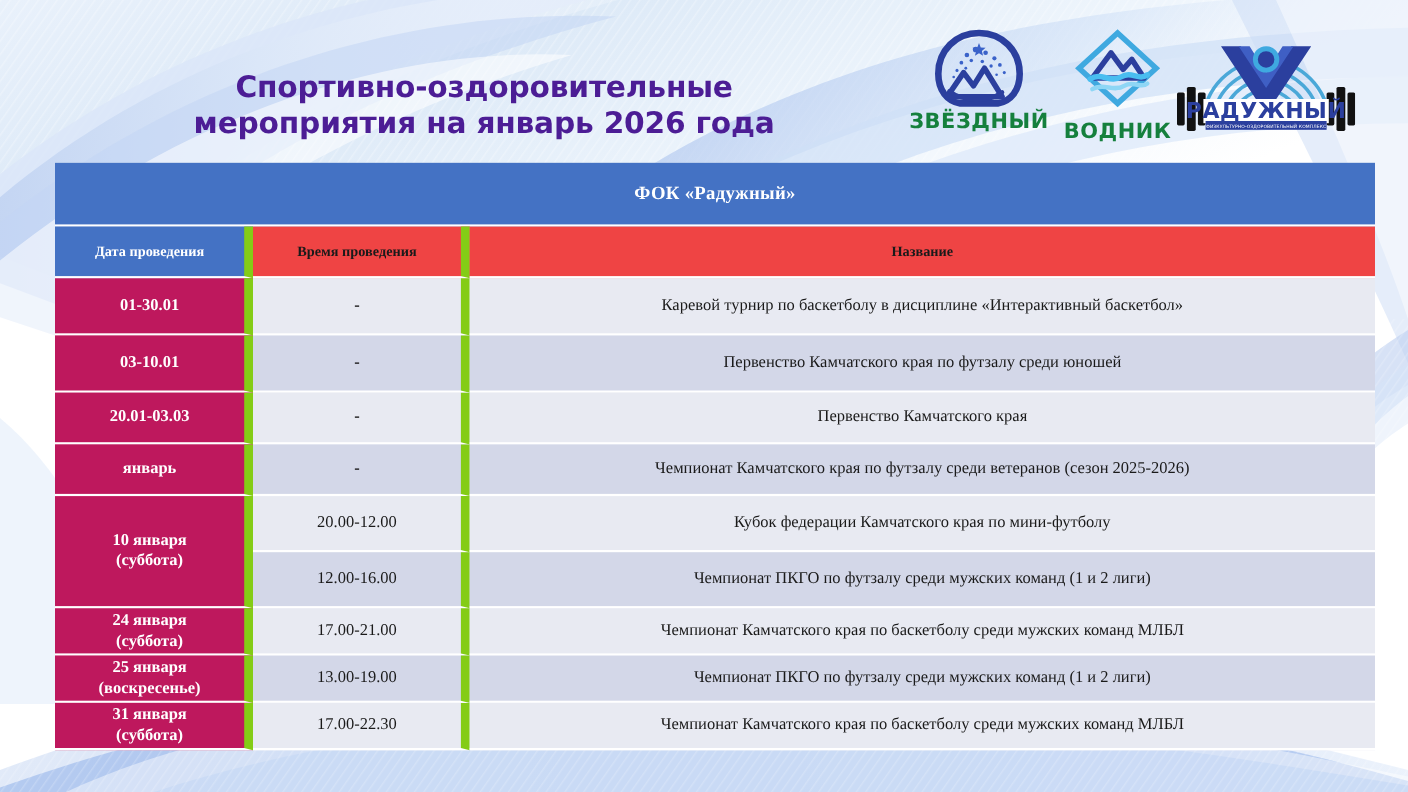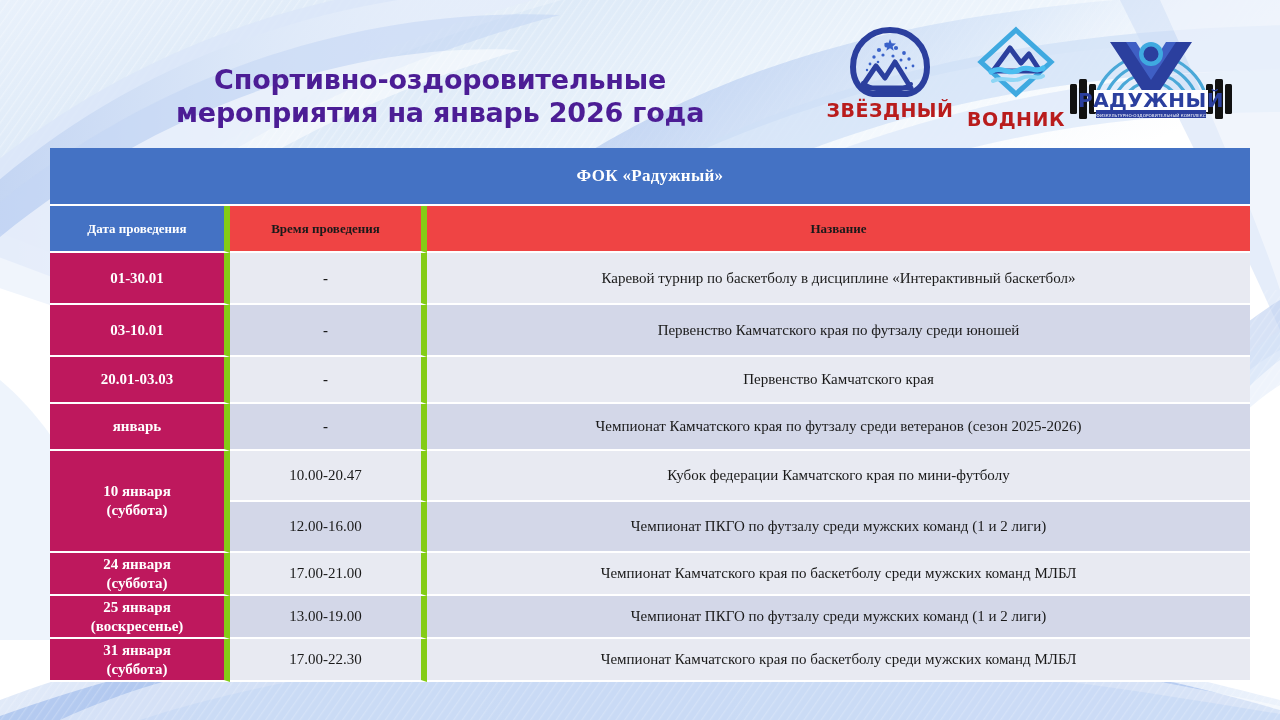--- a/index.html
+++ b/index.html
@@ -28,21 +28,21 @@
     display:flex;align-items:center;
     font-family:"DejaVu Sans","Liberation Sans",sans-serif;
     font-size:27px;line-height:1.22;color:#4c1d95;text-align:center;
     letter-spacing:-0.2px;
   }
   .venue-logo{position:absolute;top:26px;}
   .venue-logo .vl-mark{display:block;margin:0 auto;}
   .venue-logo .vl-name{
     display:block;text-align:center;
     font-family:"DejaVu Sans","Liberation Sans",sans-serif;
-    font-weight:bold;color:#b91c1c;
+    font-weight:bold;color:#15803d;
   }
   #logo-zvezdny{left:826px;width:128px;}
   #logo-zvezdny .vl-name{font-size:19px;letter-spacing:0.5px;margin-top:1px;}
   #logo-vodnik{left:963px;width:106px;}
   #logo-vodnik .vl-name{font-size:19px;letter-spacing:0.5px;margin-top:10px;}
   #logo-raduzhny{left:1070px;top:28px;width:162px;height:100px;}
 
   
   #table-wrap{
     position:absolute;left:50px;top:148px;width:1200px;z-index:6;
@@ -51,21 +51,21 @@
     border-collapse:separate;border-spacing:0;
     width:1200px;table-layout:fixed;
     background:#ffffff;
   }
   table#schedule col.c-date{width:180px;}
   table#schedule col.c-time{width:197px;}
   table#schedule col.c-name{width:823px;}
 
   #schedule td, #schedule th{
     padding:0;margin:0;vertical-align:middle;text-align:center;
-    border-right:6px solid #84cc16;
+    border-right:8px solid #84cc16;
     border-bottom:2px solid #ffffff;
     font-family:"Liberation Serif",serif;
   }
   #schedule tr td:last-child, #schedule tr th:last-child{border-right:none;}
 
   .th-title{
     background:#4472c4;color:#ffffff;
     height:56px;font-size:17px;font-weight:bold;
     letter-spacing:0.3px;
   }
@@ -277,21 +277,21 @@
       <tr class="r-h45">
         <td class="date-cell">январь</td>
         <td class="time-cell v-dark dash">-</td>
         <td class="name-cell v-dark">Чемпионат Камчатского края по футзалу  среди ветеранов (сезон 2025-2026)</td>
       </tr>
       <tr class="r-h49">
         <td class="date-cell" rowspan="2">
           <span>10 января</span><br>
           <span>(суббота)</span>
         </td>
-        <td class="time-cell v-light">10.00-20.47</td>
+        <td class="time-cell v-light">20.00-12.00</td>
         <td class="name-cell v-light">Кубок федерации Камчатского края по мини-футболу</td>
       </tr>
       <tr class="r-h49">
         <td class="time-cell v-dark">12.00-16.00</td>
         <td class="name-cell v-dark">Чемпионат ПКГО по футзалу среди мужских команд (1  и 2 лиги)</td>
       </tr>
       <tr class="r-h41">
         <td class="date-cell">
           <span>24 января</span><br>
           <span>(суббота)</span>

